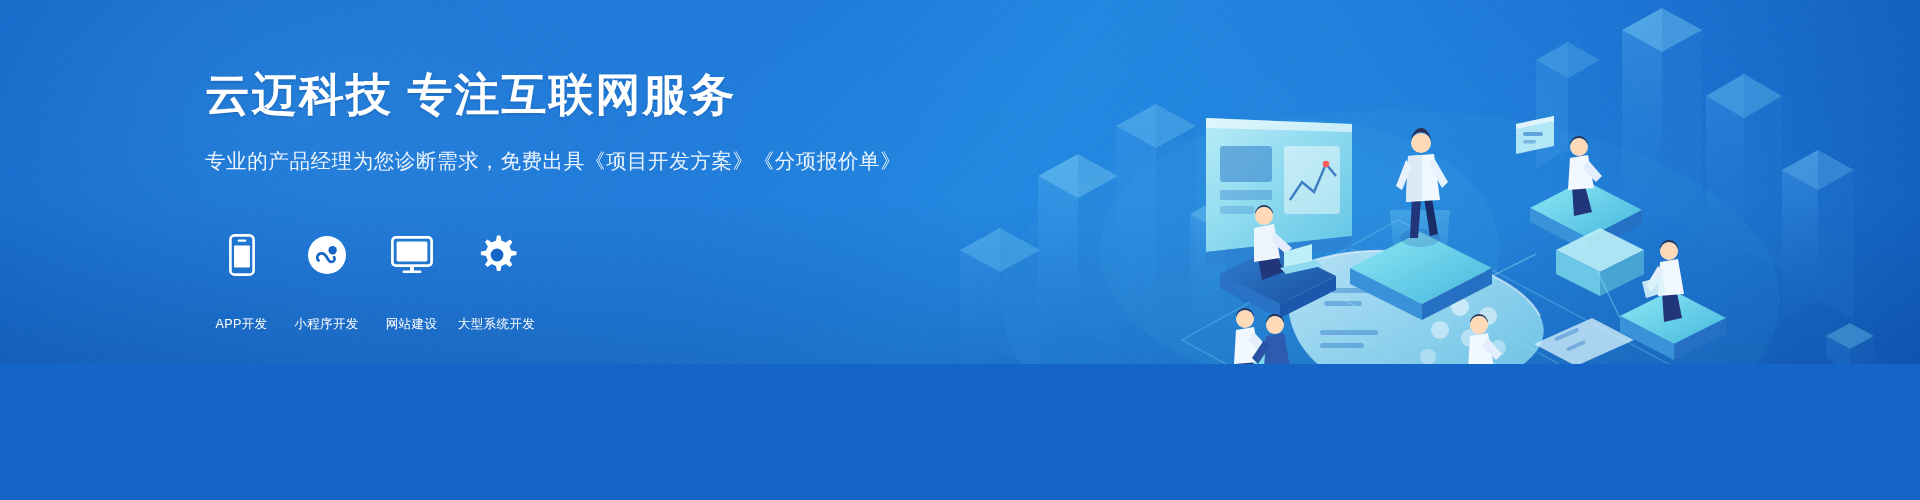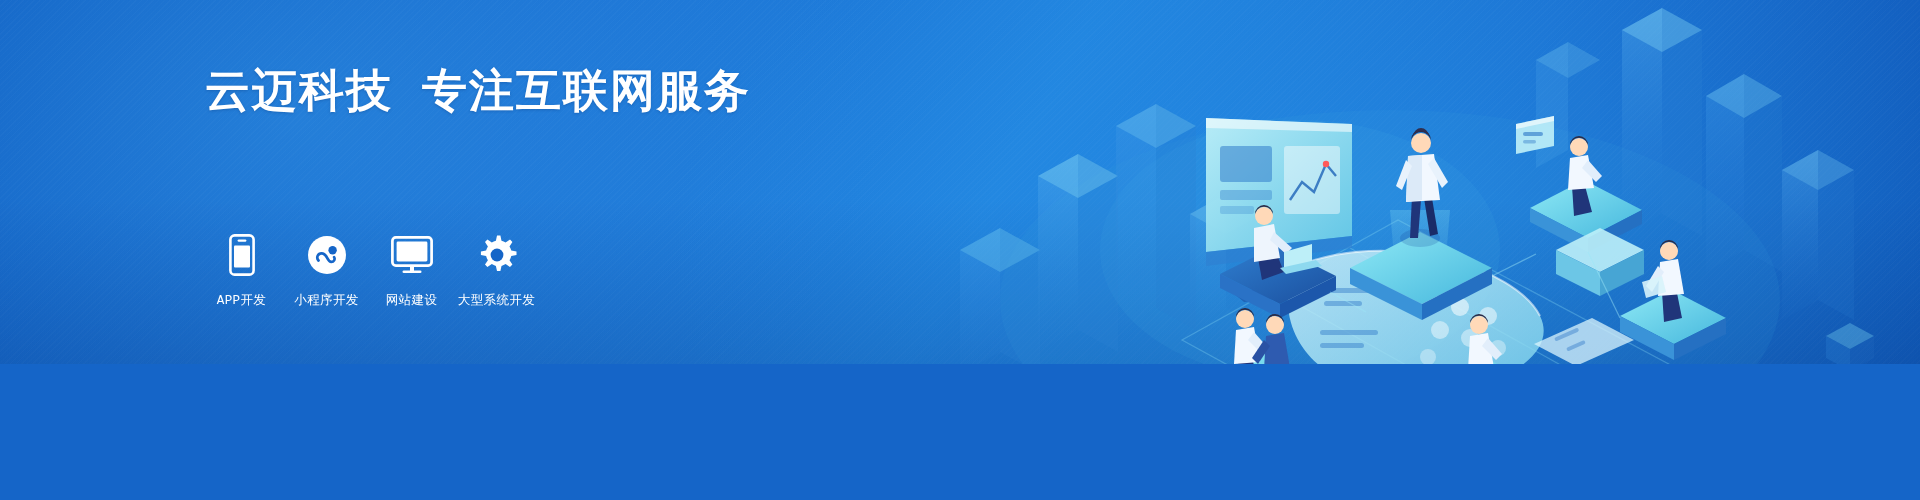--- a/index.html
+++ b/index.html
@@ -9,21 +9,20 @@
     background:#1565c8;
   }
   #banner {
     position:relative;
     width:1920px; height:364px;
     overflow:hidden;
     background:
       radial-gradient(ellipse 1100px 700px at 1350px 250px, rgba(40,150,235,0.55) 0%, rgba(40,150,235,0.0) 62%),
       radial-gradient(ellipse 900px 600px at 300px 120px, rgba(52,150,230,0.45) 0%, rgba(52,150,230,0) 65%),
       linear-gradient(118deg, #1161c4 0%, #1b72d4 28%, #2183de 52%, #1a6fd0 74%, #0f58b8 100%);
-    font-family: Liberation Mono, monospace;
   }
   
   #banner::before{
     content:"";position:absolute;inset:0;
     background:repeating-linear-gradient(135deg, rgba(255,255,255,0.020) 0px, rgba(255,255,255,0.020) 1px, rgba(255,255,255,0) 1px, rgba(255,255,255,0) 4px);
     pointer-events:none;
   }
   
   #banner::after{
     content:"";position:absolute;inset:0;
@@ -50,21 +49,21 @@
     letter-spacing:0.6px;
     white-space:nowrap;
     font-weight:400;
   }
 
   
   .services {
     position:absolute; left:205px; top:232px; z-index:40;
     display:flex; align-items:flex-start;
   }
-  .service { width:73px; display:flex; flex-direction:column; align-items:center; }
+  .service { width:73px; display:flex; flex-direction:column; align-items:center;gap:24px; }
   .service + .service { margin-left:12px; }
   .svc-ico { height:46px; display:flex; align-items:center; justify-content:center; }
   .svc-ico svg { display:block; }
   .svc-label {
     margin-top:14px;
     color:#ffffff;
     font-size:12.6px;
     letter-spacing:0.3px;
     white-space:nowrap;
     font-weight:400;
@@ -336,20 +335,21 @@
     <g stroke="#9de7f7" fill="none" opacity="0.45" stroke-width="1.2">
       <path d="M572 276 L616 254"></path>
       <path d="M410 292 L446 312"></path>
       <path d="M668 252 L700 318"></path>
     </g>
   </svg>
 
   <div class="copy">
     <div class="headline">云迈科技 专注互联网服务</div>
     <div class="sub">
+      <div class="sub-line">专业的产品经理为您诊断需求，免费出具《项目开发方案》《分项报价单》</div>
     </div>
   </div>
 
   <div class="services">
 
     <div class="service">
       <span class="svc-ico">
         <svg width="26" height="42" viewBox="0 0 26 42">
           <rect x="1.4" y="1.4" width="23.2" height="39.2" rx="4.2" fill="none" stroke="#ffffff" stroke-width="2.6"></rect>
           <rect x="8.6" y="5.4" width="8.8" height="2.4" rx="1.2" fill="#ffffff"></rect>

